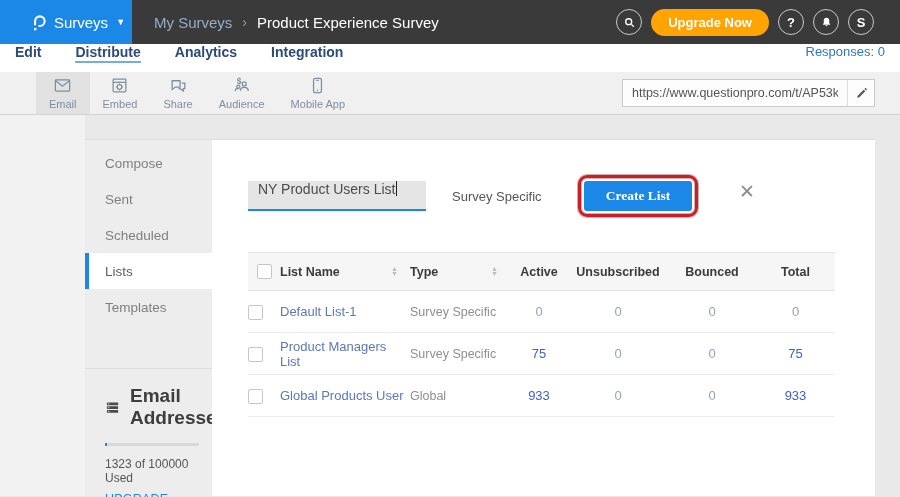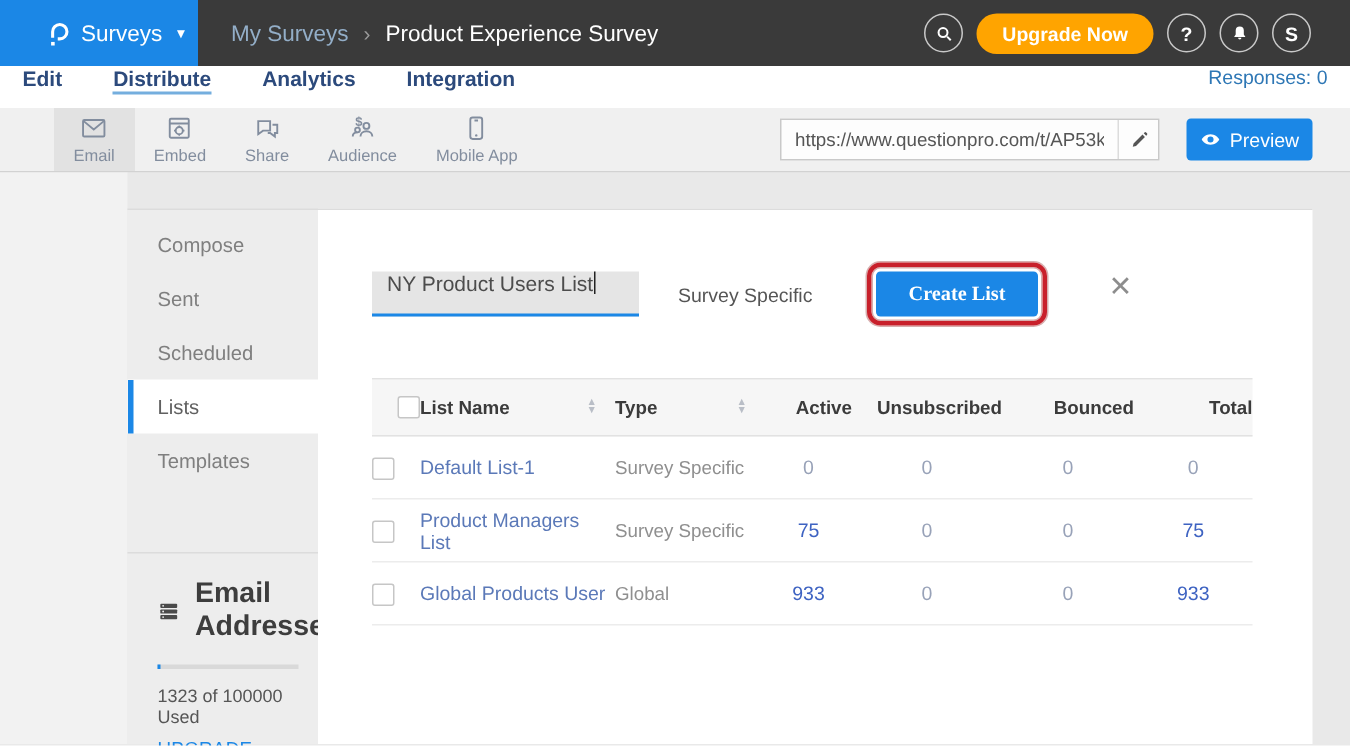--- a/index.html
+++ b/index.html
@@ -64,21 +64,21 @@
   .name-input { position:absolute; left:36px; top:41px; width:178px; height:30px; background:#e5e5e5; border-bottom:2px solid #1b87e6; font-size:14px; color:#4c4c4c; display:flex; align-items:flex-start; padding:0 10px; cursor:text; }
   .caret-bar { width:1px; height:15px; background:#222; margin-left:1px; }
   .type-select { position:absolute; left:240px; top:41px; height:30px; display:flex; align-items:center; font-size:13px; color:#555; cursor:pointer; }
   .type-select .dd-caret { margin-left:44px; color:#444; font-size:10px; }
   .create-ring { position:absolute; left:366px; top:35px; border:3px solid #c8202b; border-radius:9px; padding:3px; box-shadow:0 0 0 1px rgba(140,20,20,.35), inset 0 0 0 1px rgba(140,20,20,.35); }
   .create-btn { width:108px; height:30px; background:#1b87e6; color:#ffffff; font-size:13.5px; font-weight:bold; border:none; border-radius:3px; display:flex; align-items:center; justify-content:center; font-family:Liberation Serif, serif; cursor:pointer; }
   .close-x { position:absolute; left:527px; top:42px; font-size:19px; color:#8d8d8d; line-height:1; cursor:pointer; }
 
   
   table.lists { position:absolute; left:36px; top:112px; width:587px; border-collapse:collapse; font-size:13px; }
-  table.lists th { height:38px; background:#f6f6f6; border-top:1px solid #e2e2e2; border-bottom:1px solid #e2e2e2; font-size:12.5px; color:#3b3b3b; text-align:right; font-weight:bold; }
+  table.lists th { height:38px; background:#f6f6f6; border-top:1px solid #e2e2e2; border-bottom:1px solid #e2e2e2; font-size:12.5px; color:#3b3b3b; text-align:center; font-weight:bold; }
   table.lists td { height:42px; border-bottom:1px solid #ececec; }
   .th-flex { display:flex; align-items:center; justify-content:space-between; padding-right:12px; }
   .sort { display:inline-flex; flex-direction:column; line-height:.62; font-size:7px; color:#b9bec7; cursor:pointer; }
   .cb { display:inline-block; width:15px; height:15px; border:1px solid #c6c6c6; border-radius:2px; background:#fff; cursor:pointer; vertical-align:middle; }
   .c-name { color:#5b79b8; cursor:pointer; }
   .c-type { color:#8f8f8f; font-size:12.5px; }
   th.numh, td.num { text-align:center;margin-top:19px; }
   td.num { color:#3e63c2; }
   td.num.zero { color:#98a2b8; }
 </style>
@@ -172,26 +172,20 @@
     </div>
     <div class="url-wrap">
       <div class="url-box">
         <input readonly="" value="https://www.questionpro.com/t/AP53kZgfo" style="">
         <span class="pencil-btn">
           <svg viewBox="0 0 24 24" fill="currentColor">
               <path d="M4 20l1-4L16 5l3 3L8 19l-4 1zM17.5 3.5l3 3 1-1a1.4 1.4 0 0 0 0-2l-1-1a1.4 1.4 0 0 0-2 0l-1 1z"></path>
             </svg>
         </span>
       </div>
-      <button class="preview-btn">
-        <svg viewBox="0 0 24 24" fill="#fff">
-            <path d="M12 6C7 6 3.3 9.3 2 12c1.3 2.7 5 6 10 6s8.7-3.3 10-6c-1.3-2.7-5-6-10-6zm0 9.5A3.5 3.5 0 1 1 12 8.5a3.5 3.5 0 0 1 0 7z"></path>
-          </svg>
-        <span>Preview</span>
-      </button>
     </div>
   </div>
 
   <div class="content">
     <div class="left-strip"></div>
 
     <div class="sidebar">
       <div class="side-items">
         <div class="side-item">
             <span>Compose</span>

